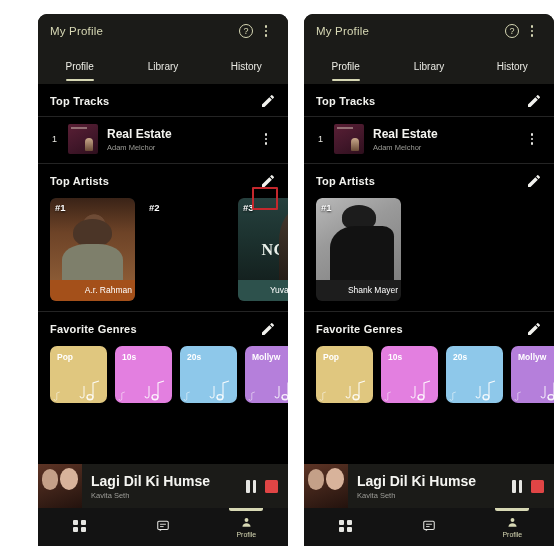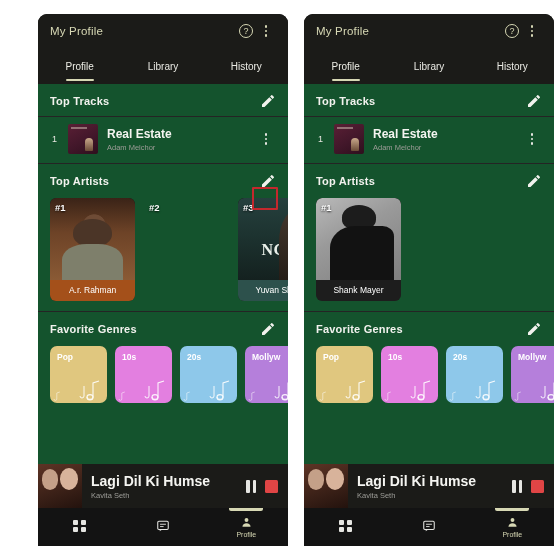--- a/index.html
+++ b/index.html
@@ -80,21 +80,21 @@
     left: 50%;
     transform: translateX(-50%);
     width: 28px; height: 2px;
     background: #d7d8b4;
     border-radius: 2px;
   }
 
   
   .content {
     flex: 1 1 auto;
-    background: #14532d;
+    background: #000000;
     overflow: hidden;
     position: relative;
   }
   .section-head {
     display: flex;
     align-items: center;
     padding: 9px 12px 7px 12px;
   }
   .section-title {
     color: #f2f2ee;
@@ -162,21 +162,21 @@
   .artist-card.empty .artist-img { background: transparent; border-radius:0; }
   .badge {
     position: absolute; top: 4px; left: 5px;
     color: #ffffff; font-size: 9.5px; font-weight: bold;
     text-shadow: 0 1px 2px rgba(0,0,0,.75);
     z-index: 3;
   }
   .artist-name {
     font-size: 8.5px;
     color: #ffffff;
-    text-align: center;
+    text-align: right;
     padding: 5px 3px 6px 3px;
     white-space: nowrap;
     overflow: hidden;
   }
   .artist-card.empty .artist-name { color:#f2f2ee; }
 
   
   .art-rahman {
     background:
       radial-gradient(circle at 52% 34%, #6e4b35 0 16%, rgba(110,75,53,0) 17%),

